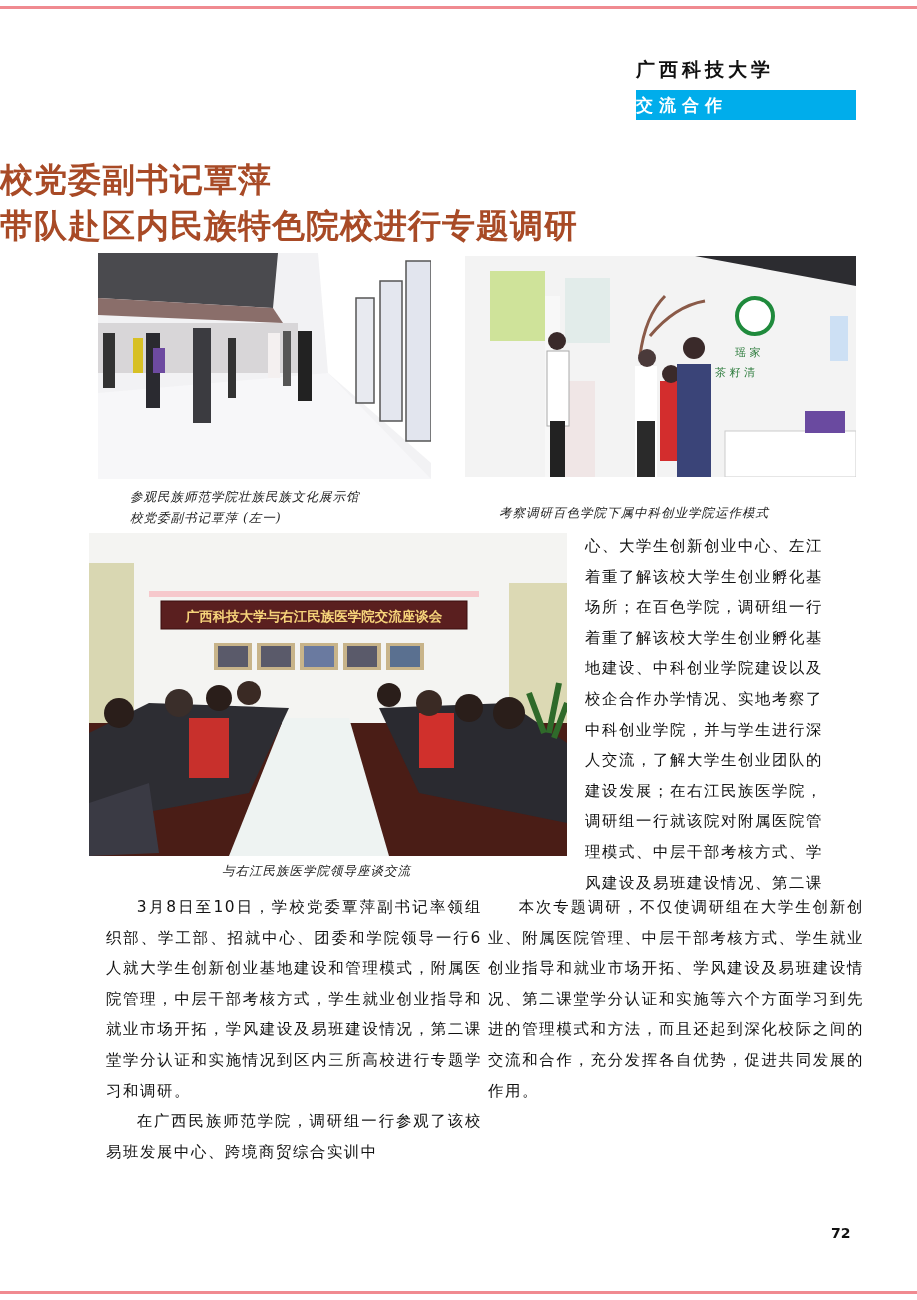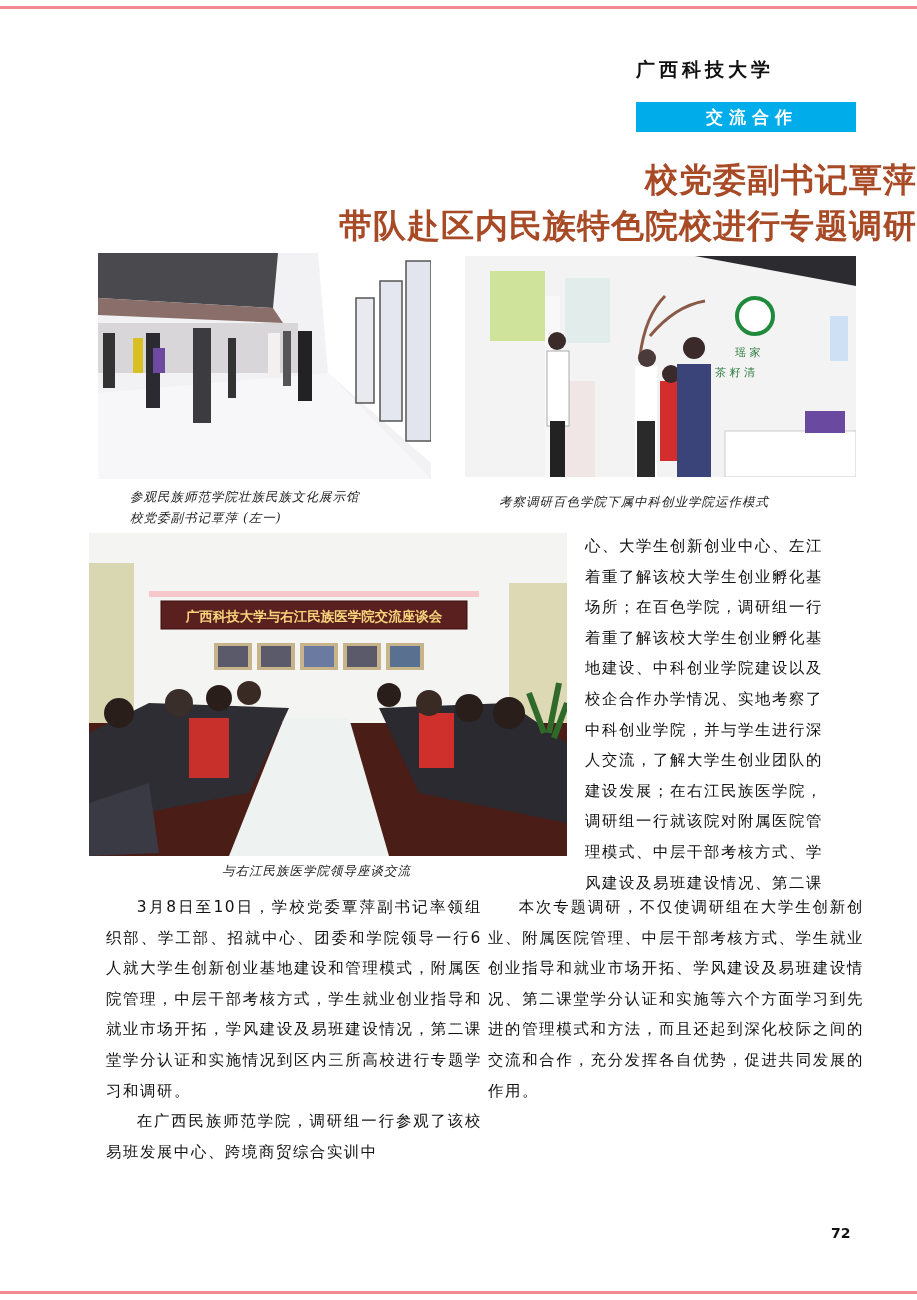--- a/index.html
+++ b/index.html
@@ -5,23 +5,23 @@
   * { box-sizing: border-box; margin: 0; padding: 0; }
   html, body { width: 917px; height: 1300px; background: #ffffff; overflow: hidden; }
   body { position: relative; font-family: "DejaVu Sans", sans-serif; color: #1a1a1a; }
 
   .rule { position: absolute; left: 0; width: 917px; height: 3px; background: #f08a90; }
   .rule.top { top: 6px; }
   .rule.bottom { top: 1291px; }
 
   .masthead { position: absolute; left: 636px; top: 56px; width: 220px; }
   .masthead .school { font-family: "DejaVu Sans", sans-serif; font-weight: bold; font-size: 19px; letter-spacing: 4px; color: #111; line-height: 26px; }
-  .masthead .section { margin-top: 20px; width: 220px; height: 30px; background: #00adeb; color: #ffffff; font-weight: bold; font-size: 17px; letter-spacing: 6px; line-height: 30px; padding-left: 70px; }
+  .masthead .section { margin-top: 8px; width: 220px; height: 30px; background: #00adeb; color: #ffffff; font-weight: bold; font-size: 17px; letter-spacing: 6px; line-height: 30px; }
 
-  .headline { position: absolute; left: 0; width: 917px; text-align: right; color: #a84a26; font-family: "DejaVu Serif", serif; font-weight: bold; }
+  .headline { position: absolute; left: 0; width: 917px; text-align: left; color: #a84a26; font-family: "DejaVu Serif", serif; font-weight: bold; }
   .headline.l1 { top: 158px; font-size: 33px; letter-spacing: 1px; }
   .headline.l2 { top: 204px; font-size: 33px; letter-spacing: 1px; }
 
   .photo { position: absolute; overflow: hidden; }
   .photo svg { display: block; width: 100%; height: 100%; }
 
   .caption { position: absolute; font-family: "DejaVu Serif", serif; font-style: italic; font-size: 12.5px; color: #222; line-height: 21px; letter-spacing: 1px; }
 
   .col { position: absolute; font-size: 15.4px; line-height: 30.6px; color: #111; letter-spacing: 1.6px; }
   .col p { margin: 0; text-align: justify; }
@@ -94,21 +94,21 @@
     <circle cx="206" cy="118" r="9" fill="#3a2a2a"></circle>
     <rect x="212" y="108" width="34" height="113" fill="#3a4478"></rect>
     <circle cx="229" cy="92" r="11" fill="#3a2a2a"></circle>
   </svg>
 </div>
 
 <div class="caption" style="left:122px; top:486px;margin-left:8px;">
   <div>参观民族师范学院壮族民族文化展示馆</div>
   <div>校党委副书记覃萍 (左一)</div>
 </div>
-<div class="caption" style="left:499px; top:491px;">
+<div class="caption" style="left:499px; top:502px;">
   <div>考察调研百色学院下属中科创业学院运作模式</div>
 </div>
 
 <div class="photo" style="left:89px; top:533px; width:478px; height:323px;">
   <svg viewBox="0 0 478 323" preserveAspectRatio="none">
     <rect width="478" height="323" fill="#f4f4f2"></rect>
     <rect x="0" y="30" width="45" height="180" fill="#d9d7b2"></rect>
     <rect x="420" y="50" width="58" height="170" fill="#dcd9b4"></rect>
     <rect x="60" y="58" width="330" height="6" fill="#f6c8cc"></rect>
     <rect x="72" y="68" width="306" height="28" fill="#5a1f1f" stroke="#3a0f0f"></rect>

